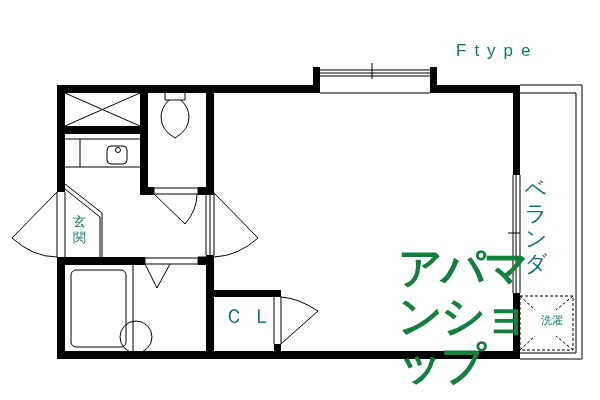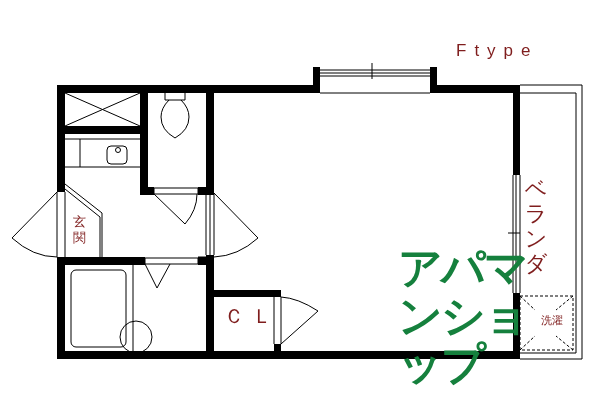--- a/index.html
+++ b/index.html
@@ -1,18 +1,18 @@
 <!DOCTYPE html>
 <html><head>
   <meta charset="utf-8">
   <style>
     html, body { margin:0; padding:0; background:#ffffff; }
     #stage { position:relative; width:600px; height:400px; overflow:hidden; background:#fff; }
     svg { position:absolute; left:0; top:0; }
-    .lbl { position:absolute; color:#7f1d1d; font-family:"DejaVu Sans","Liberation Sans",sans-serif; white-space:nowrap; line-height:1; }
+    .lbl { position:absolute; color:#0f766e; font-family:"DejaVu Sans","Liberation Sans",sans-serif; white-space:nowrap; line-height:1; }
     #type-label { left:456px; top:42px; font-size:17px; letter-spacing:8px; font-family:"Liberation Sans",sans-serif; }
     #room-main { left:282px; top:186px; font-size:32px; letter-spacing:4px; }
     #room-cl { left:224px; top:306px; font-size:20px; letter-spacing:8px; font-family:"Liberation Sans",sans-serif; }
     #room-genkan { left:73px; top:214px; font-size:13px; width:14px; text-align:left; line-height:16px; white-space:normal; word-break:break-all; }
     #room-veranda { left:524px; top:176px; font-size:22px; width:24px; text-align:center; line-height:25px; white-space:normal; word-break:break-all; }
     #room-laundry { left:530px; top:315px; font-size:11px;margin-left:11px; }
     #watermark { left:398px; top:244px; font-size:44px; font-weight:bold; color:#15803d; line-height:48px; width:140px; white-space:normal; letter-spacing:-2px; }
   </style>
 </head>
 <body>

